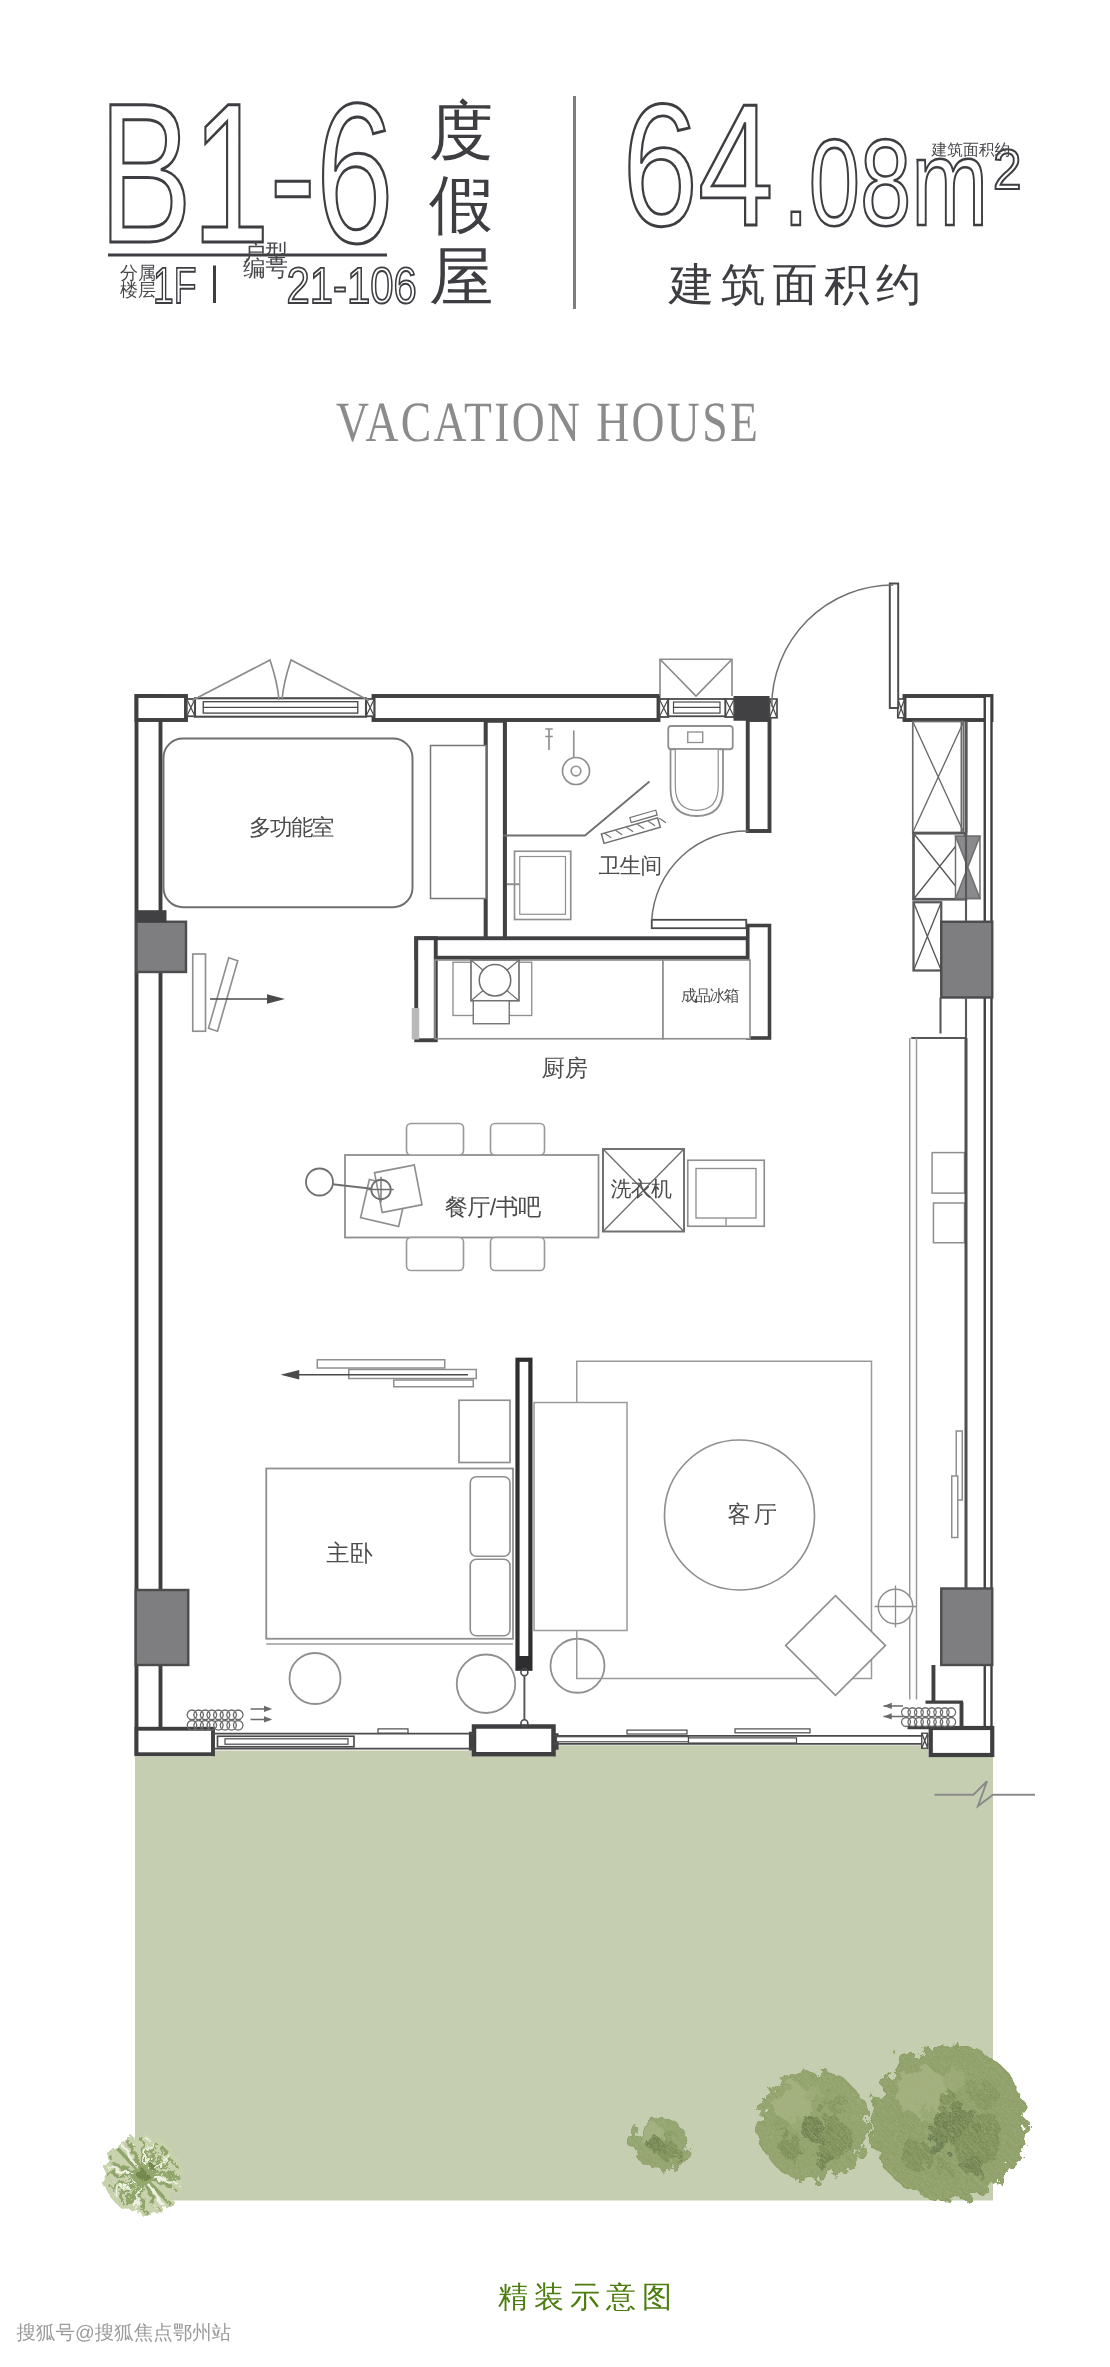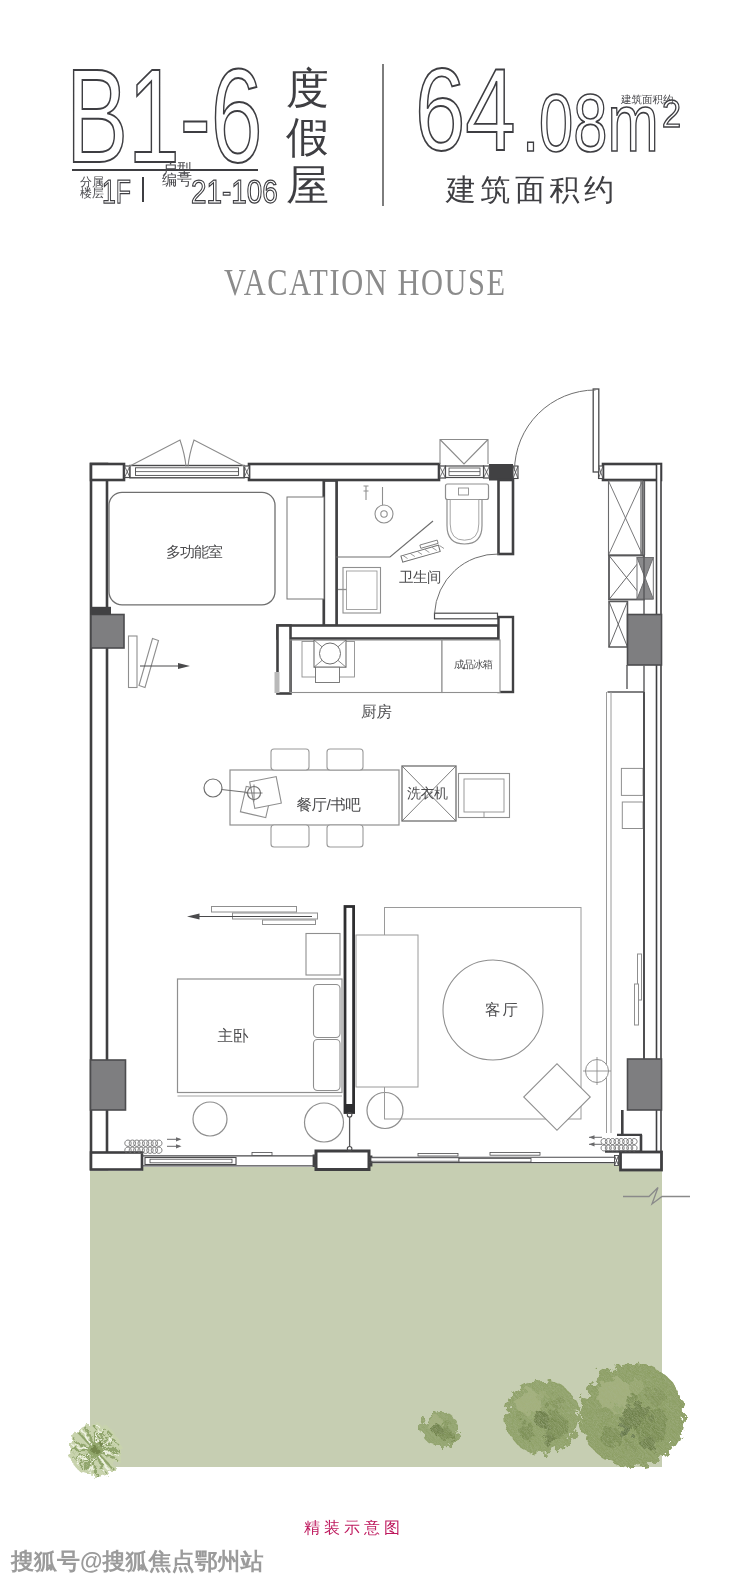--- a/index.html
+++ b/index.html
@@ -449,15 +449,15 @@
 
 <text x="407" y="797.5" font-size="14" fill="#4c4c4e" letter-spacing="-0.5">洗衣机</text>
 
 <text x="454" y="667.5" font-size="10.5" fill="#4c4c4e" letter-spacing="-1">成品冰箱</text>
 
 <text x="217.5" y="1040.5" font-size="15.5" fill="#4c4c4e" letter-spacing="0">主卧</text>
 
 <text x="485" y="1014.5" font-size="15.5" fill="#4c4c4e" letter-spacing="2">客厅</text>
 </svg>
 
-<div class="abs" style="left:304px;top:1518px;font-size:16px;color:#be185d;letter-spacing:4px;">精装示意图</div>
-
-<div class="abs" style="left:11px;top:1546px;font-size:23px;font-weight:bold;color:#9b9b9b;text-shadow:1px 1px 0 #fff,-1px -1px 0 #fff,1px -1px 0 #fff,-1px 1px 0 #fff;">搜狐号@搜狐焦点鄂州站</div>
+<div class="abs" style="left:332px;top:1518px;font-size:20px;color:#4d7c0f;letter-spacing:4px;">精装示意图</div>
+
+<div class="abs" style="left:11px;top:1546px;font-size:13px;font-weight:normal;color:#9b9b9b;text-shadow:1px 1px 0 #fff,-1px -1px 0 #fff,1px -1px 0 #fff,-1px 1px 0 #fff;">搜狐号@搜狐焦点鄂州站</div>
 
 </body></html>

